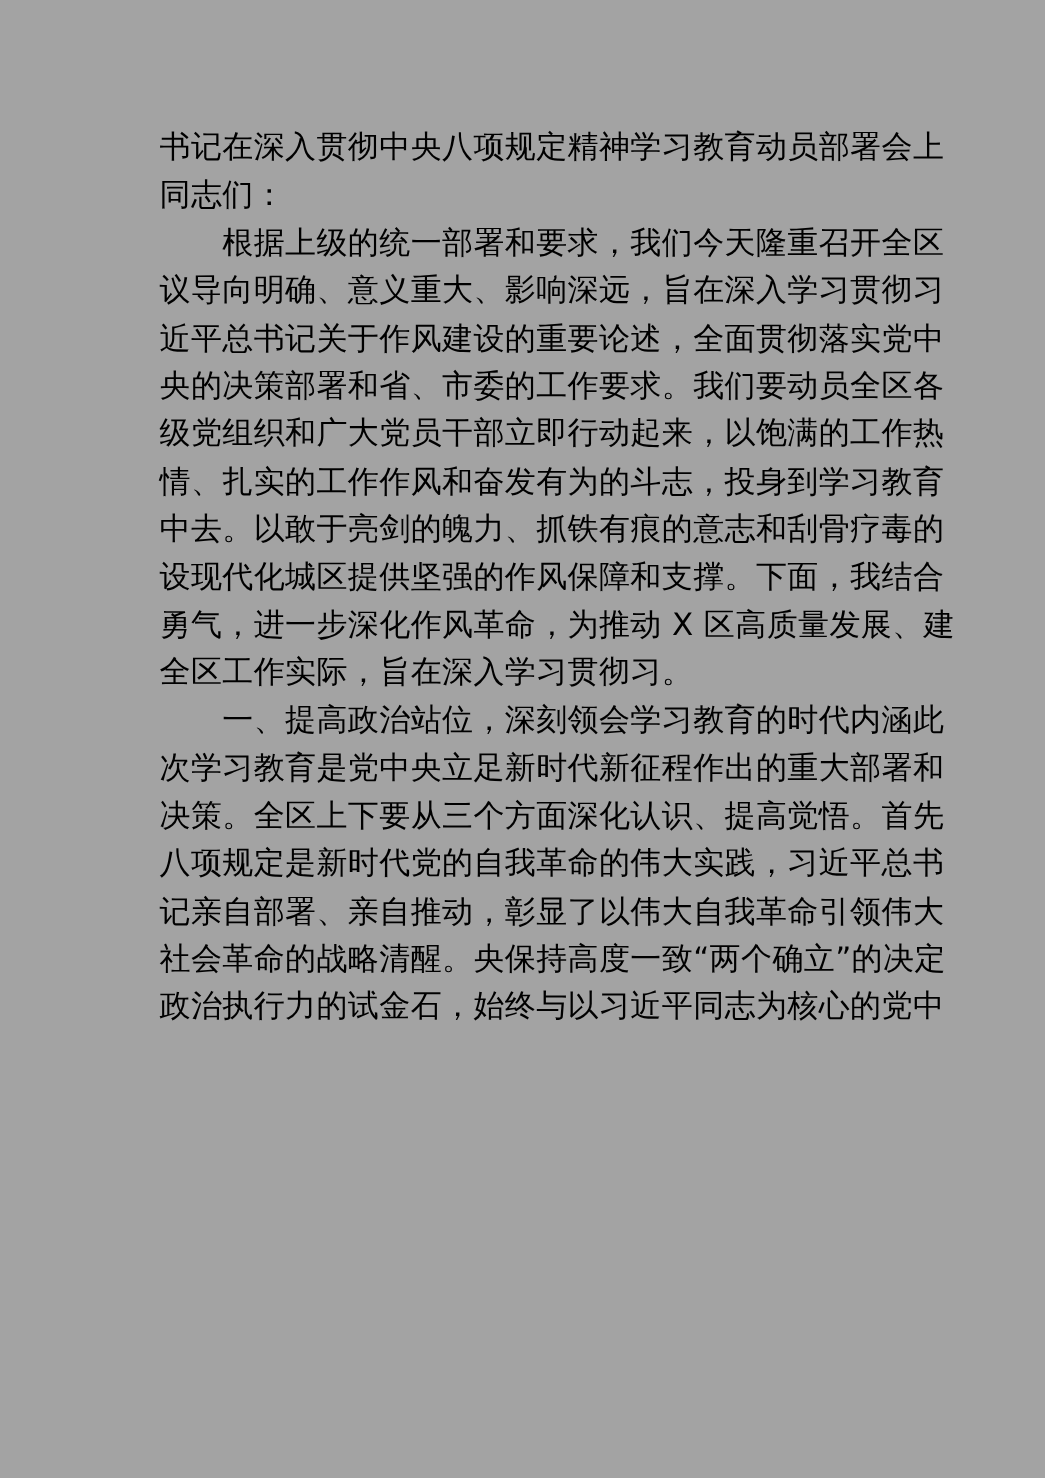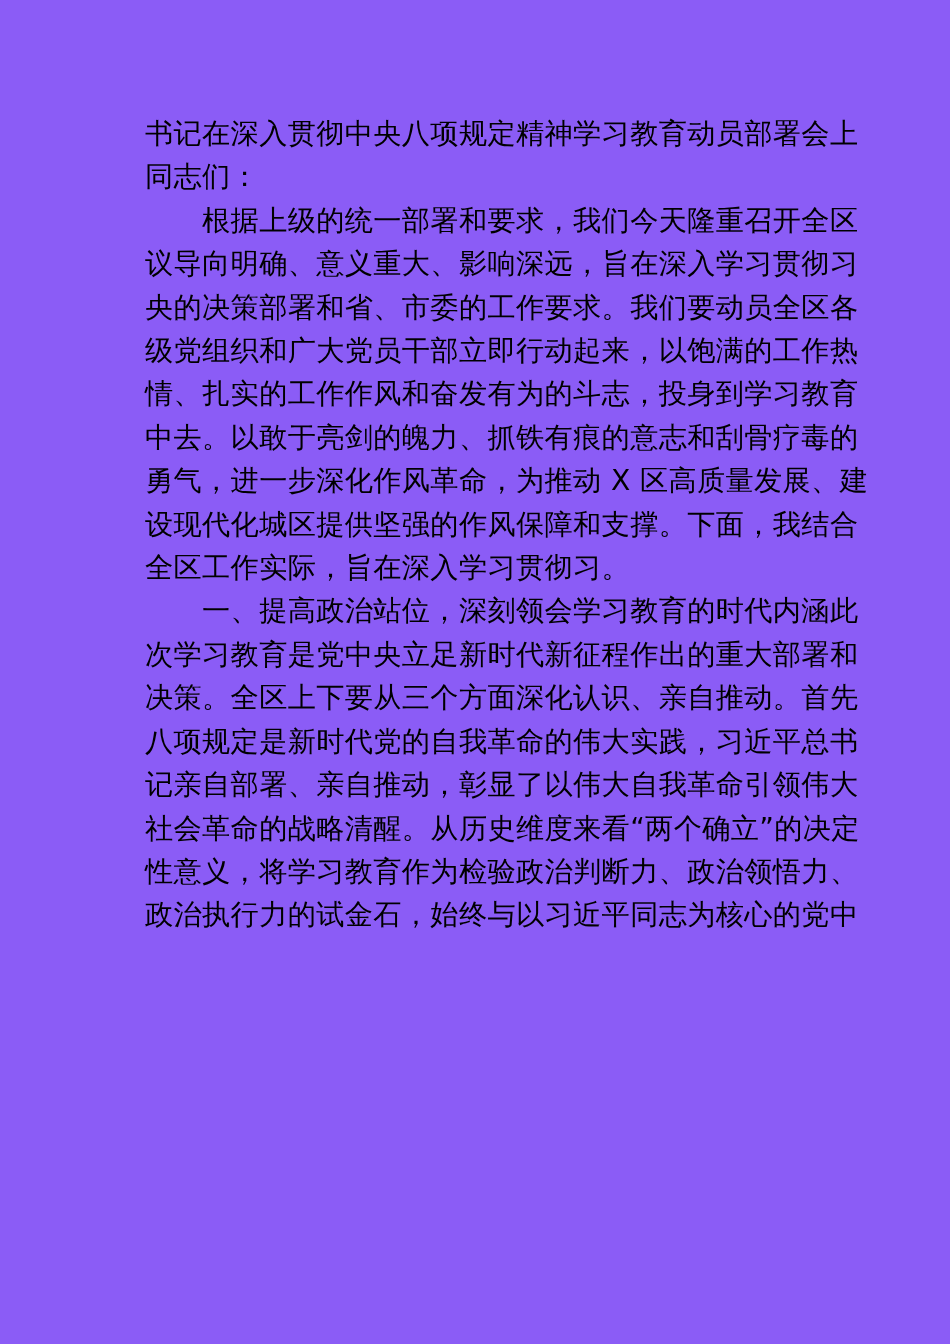--- a/index.html
+++ b/index.html
@@ -11,21 +11,21 @@
     width: 950px;
     height: 1344px;
     overflow: hidden;
     font-family: "DejaVu Sans", "Liberation Sans", sans-serif;
     color: #000000;
   }
   .page {
     position: relative;
     width: 950px;
     height: 1344px;
-    background: #8b5cf6;
+    background: #a3a3a3;
     box-sizing: border-box;
   }
   .doc-body {
     position: absolute;
     left: 145px;
     top: 112px;
     width: 662px;
   }
   .line {
     font-size: 28.2px;
@@ -42,31 +42,31 @@
 
 <div class="page">
   <div class="doc-body">
 
     <div class="line">书记在深入贯彻中央八项规定精神学习教育动员部署会上</div>
 
     <div class="line">同志们：</div>
 
     <div class="line">　　根据上级的统一部署和要求，我们今天隆重召开全区</div>
     <div class="line">议导向明确、意义重大、影响深远，旨在深入学习贯彻习</div>
+    <div class="line">近平总书记关于作风建设的重要论述，全面贯彻落实党中</div>
     <div class="line">央的决策部署和省、市委的工作要求。我们要动员全区各</div>
     <div class="line">级党组织和广大党员干部立即行动起来，以饱满的工作热</div>
     <div class="line">情、扎实的工作作风和奋发有为的斗志，投身到学习教育</div>
     <div class="line">中去。以敢于亮剑的魄力、抓铁有痕的意志和刮骨疗毒的</div>
+    <div class="line">设现代化城区提供坚强的作风保障和支撑。下面，我结合</div>
     <div class="line">勇气，进一步深化作风革命，为推动 X 区高质量发展、建</div>
-    <div class="line">设现代化城区提供坚强的作风保障和支撑。下面，我结合</div>
     <div class="line">全区工作实际，旨在深入学习贯彻习。</div>
 
     <div class="line">　　一、提高政治站位，深刻领会学习教育的时代内涵此</div>
     <div class="line">次学习教育是党中央立足新时代新征程作出的重大部署和</div>
-    <div class="line">决策。全区上下要从三个方面深化认识、亲自推动。首先</div>
+    <div class="line">决策。全区上下要从三个方面深化认识、提高觉悟。首先</div>
     <div class="line">八项规定是新时代党的自我革命的伟大实践，习近平总书</div>
     <div class="line">记亲自部署、亲自推动，彰显了以伟大自我革命引领伟大</div>
-    <div class="line">社会革命的战略清醒。从历史维度来看“两个确立”的决定</div>
-    <div class="line">性意义，将学习教育作为检验政治判断力、政治领悟力、</div>
+    <div class="line">社会革命的战略清醒。央保持高度一致“两个确立”的决定</div>
     <div class="line">政治执行力的试金石，始终与以习近平同志为核心的党中</div>
 
   </div>
 </div>
 
 </body></html>

